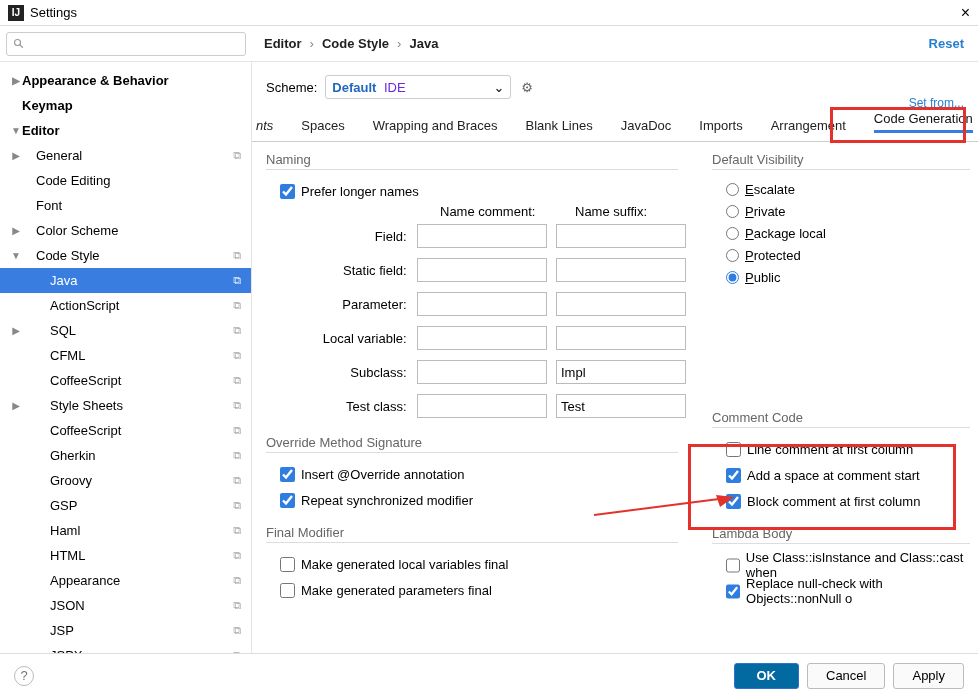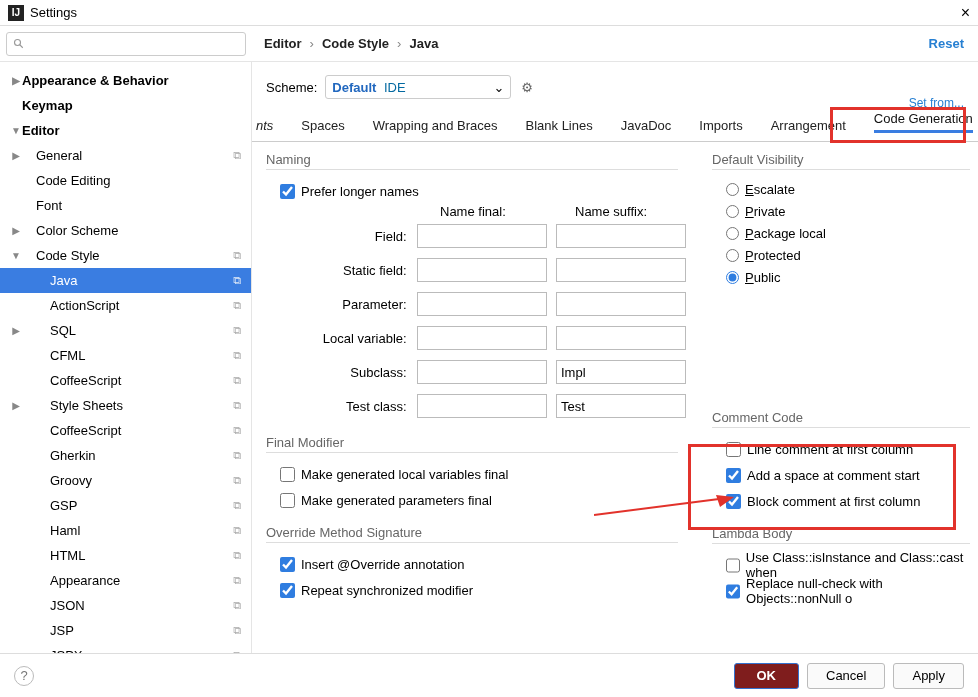--- a/index.html
+++ b/index.html
@@ -22,21 +22,21 @@
 .arr { width: 12px; text-align: center; color: #888; font-size: 10px; }
 .sitem .pad0 { padding-left: 0px; }
 .sitem .pad1 { padding-left: 14px; display:inline-block; }
 .sitem .pad2 { padding-left: 28px; display:inline-block; }
 .copy { position: absolute; right: 10px; color: #aaa; font-size: 11px; }
 .sitem.sel .copy { color: #dfe9f7; }
 .content { flex: 1; display: flex; flex-direction: column; overflow: hidden; }
 .schemebar { display: flex; align-items: center; height: 50px; padding-left: 14px; position: relative; }
 .schemesel { display: inline-flex; align-items: center; border: 1px solid #ccc; height: 24px; width: 186px; padding: 0 6px; border-radius: 3px; margin-left: 8px; justify-content: space-between; }
 .schemesel .def { color: #2268bf; font-weight: bold; }
-.schemesel .ide { color: #0369a1; margin-left: 4px; }
+.schemesel .ide { color: #6d28d9; margin-left: 4px; }
 .gearbtn { margin-left: 10px; color: #666; cursor: pointer; }
 .setfrom { position: absolute; right: 14px; bottom: 2px; color: #267fd2; font-size: 12px; cursor: pointer; }
 .tabs { border-bottom: 1px solid #ccc; display: flex; align-items: flex-end; height: 30px; overflow: hidden; position: relative; }
 .tab { padding: 6px 14px 8px 14px; white-space: nowrap; color: #222; cursor: pointer; font-size: 13px; }
 .tab.cut { padding-left: 4px; font-style: italic; }
 .tab.sel { color: #111; font-weight: normal; }
 .tab .uline { height: 3px; background: #3a7de1; margin-top: 4px; display: none; }
 .tab.sel .uline { display: block; }
 .hibox { position: absolute; border: 3px solid #e2322b; }
 .hibox.a { right: 12px; top: 107px; width: 136px; height: 36px; pointer-events: none; }
@@ -56,21 +56,21 @@
 .row .gap { width: 10px; }
 .radios { padding-left: 14px; }
 .radios .rrow { display: flex; align-items: center; height: 22px; }
 .radios input { margin-right: 6px; accent-color: #2f7de0; }
 .hdr { display: flex; padding-left: 70px; }
 .hdr div { width: 140px; padding-left: 4px; }
 .footer { height: 44px; border-top: 1px solid #ddd; display: flex; align-items: center; padding: 0 14px; }
 .footer .help { width: 20px; height: 20px; border: 1px solid #bbb; border-radius: 10px; display: flex; align-items: center; justify-content: center; color: #777; cursor: pointer; }
 .footer .btns { margin-left: auto; display: flex; gap: 8px; }
 .btn { height: 26px; padding: 0 18px; border: 1px solid #bbb; border-radius: 3px; background: #fafafa; cursor: pointer; display: inline-flex; align-items: center; }
-.btn.prim { background: #7f1d1d; color: #fff; border-color: #3371cf; font-weight: bold; padding: 0 22px; }
+.btn.prim { background: #0369a1; color: #fff; border-color: #3371cf; font-weight: bold; padding: 0 22px; }
 .underline-letter { text-decoration: underline; }
 </style>
 </head>
 <body>
 
 <div class="titlebar">
   <span class="ico">IJ</span>
   <span>Settings</span>
   <span class="close">×</span>
 </div>
@@ -235,21 +235,21 @@
 
     <div class="panel" style="position:relative;">
       <div class="left">
         <div class="sect">
           <div class="sectt">Naming</div>
           <div class="chk">
               <input type="checkbox" checked="" style="">
               <span>Prefer longer names</span>
             </div>
           <div class="hdr">
-              <div style="margin-left:100px">Name final:</div>
+              <div style="margin-left:100px">Name comment:</div>
               <div style="margin-left:20px">Name suffix:</div>
             </div>
           <div id="namerows">
               <div class="row">
                 <label>Field:</label>
                 <input class="txt" style="">
                 <span class="gap"></span>
                 <input class="txt" value="" style="">
               </div>
               <div class="row">
@@ -275,42 +275,42 @@
                 <input class="txt" style="">
                 <span class="gap"></span>
                 <input class="txt" value="Impl" style="">
               </div>
               <div class="row">
                 <label>Test class:</label>
                 <input class="txt" style="">
                 <span class="gap"></span>
                 <input class="txt" value="Test" style="">
               </div>
+            </div>
+        </div>
+        <div class="sect">
+          <div class="sectt">Override Method Signature</div>
+          <div class="chk">
+              <input type="checkbox" checked="" style="">
+              <span>Insert @Override annotation</span>
+            </div>
+          <div class="chk">
+              <input type="checkbox" checked="" style="">
+              <span>Repeat synchronized modifier</span>
             </div>
         </div>
         <div class="sect">
           <div class="sectt">Final Modifier</div>
           <div class="chk">
               <input type="checkbox" style="">
               <span>Make generated local variables final</span>
             </div>
           <div class="chk">
               <input type="checkbox" style="">
               <span>Make generated parameters final</span>
-            </div>
-        </div>
-        <div class="sect">
-          <div class="sectt">Override Method Signature</div>
-          <div class="chk">
-              <input type="checkbox" checked="" style="">
-              <span>Insert @Override annotation</span>
-            </div>
-          <div class="chk">
-              <input type="checkbox" checked="" style="">
-              <span>Repeat synchronized modifier</span>
             </div>
         </div>
       </div>
 
       <div class="right">
         <div class="sect">
           <div class="sectt">Default Visibility</div>
           <div class="radios" id="visrad">
               <div class="rrow">
                 <input type="radio" name="vis" style="">

